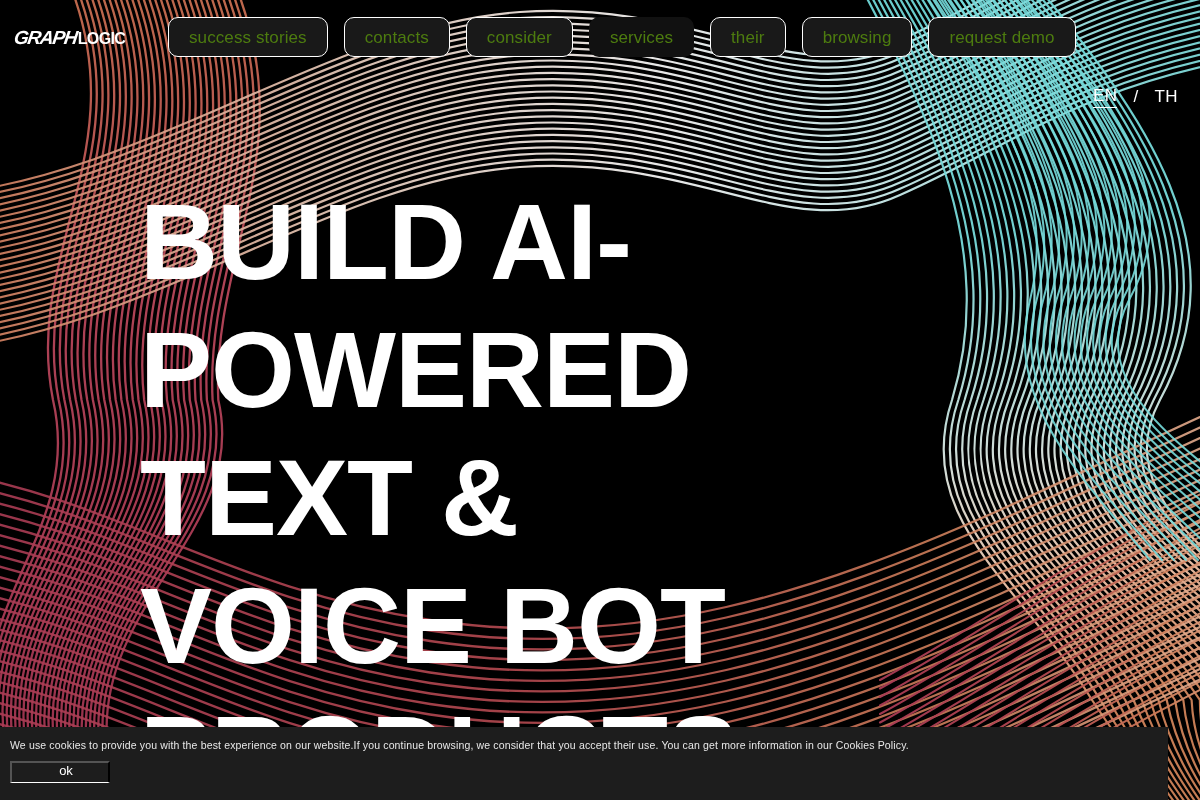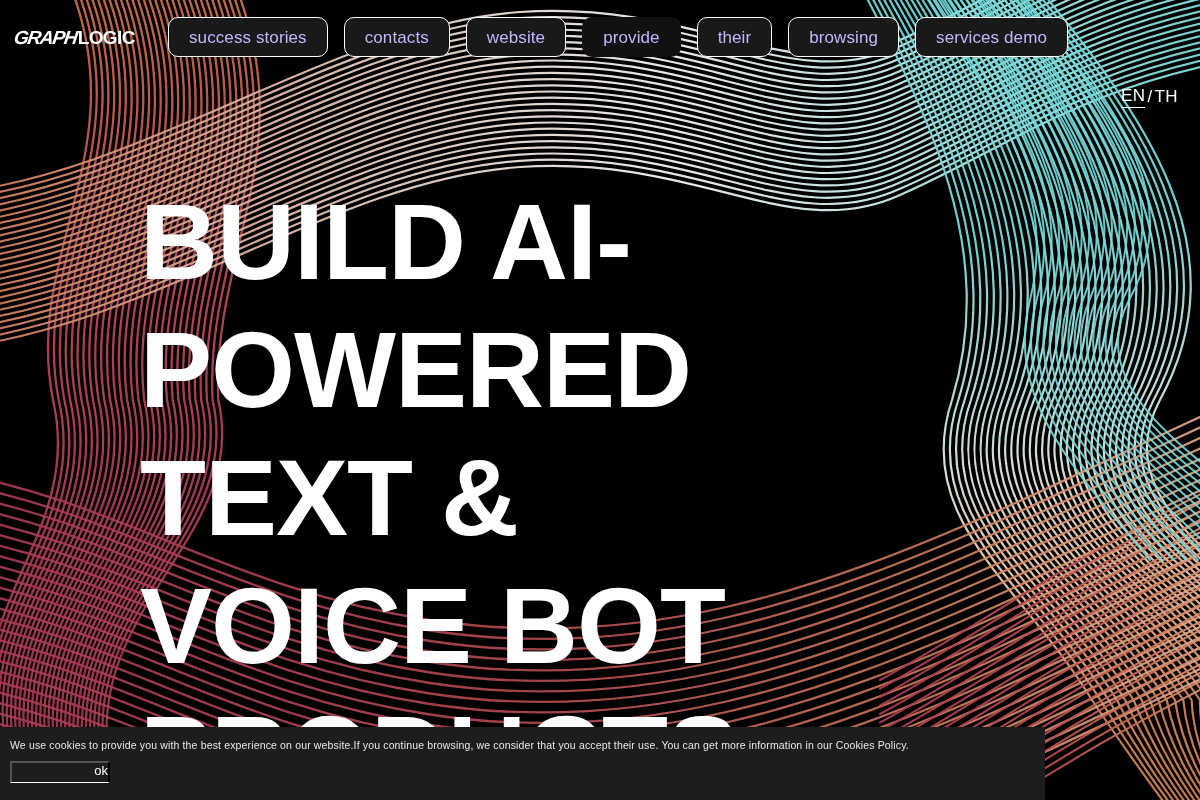--- a/index.html
+++ b/index.html
@@ -62,21 +62,21 @@
     font-style: italic;
     font-weight: 700;
     font-size: 19px;
     letter-spacing: -1.2px;
     color: #ffffff;
     transform: skewX(-8deg);
   }
   .logo-logic {
     font-family: "Liberation Sans", sans-serif;
     font-weight: 700;
-    font-size: 19px;
+    font-size: 16px;
     letter-spacing: -0.6px;
     color: #ffffff;
     margin-left: 1px;
   }
 
   .nav {
     position: absolute;
     left: 168px;
     top: 17px;
     display: flex;
@@ -86,42 +86,42 @@
 
   .nav-pill {
     display: inline-flex;
     align-items: center;
     justify-content: center;
     height: 40px;
     padding: 0 20px;
     border-radius: 10px;
     background: #191919;
     border: 1px solid #ffffff;
-    color: #c4b5fd;
+    color: #4d7c0f;
     font-size: 17px;
     font-weight: 400;
     line-height: 1;
     white-space: nowrap;
     cursor: pointer;
     letter-spacing: 0.1px;
   }
   .nav-pill.active {
     border-color: transparent;
     background: #111111;
   }
 
   
   .lang {
     position: absolute;
     right: 22px;
     top: 86px;
     z-index: 5;
     display: flex;
     align-items: center;
-    gap: 2px;
+    gap: 16px;
     font-size: 17px;
     color: #ffffff;
     letter-spacing: 0.4px;
   }
   .lang-item { cursor: pointer; color: #ffffff; }
   .lang-item.active {
     border-bottom: 1.5px solid #ffffff;
     padding-bottom: 1px;
   }
   .lang-sep { color: #ffffff; }
@@ -144,21 +144,21 @@
     color: #ffffff;
     text-transform: uppercase;
     max-width: 700px;
   }
 
   
   .cookie {
     position: absolute;
     left: 0;
     bottom: 0;
-    width: 1045px;
+    width: 1168px;
     height: 73px;
     background: #1d1d1d;
     z-index: 9;
     padding: 11px 10px 0 10px;
   }
   .cookie-text {
     font-size: 10.5px;
     line-height: 14px;
     color: #e8e8e8;
     letter-spacing: 0.15px;
@@ -166,21 +166,21 @@
   .cookie-ok {
     margin-top: 9px;
     display: inline-block;
     width: 100px;
     font-size: 13px;
     color: #ffffff;
     padding: 0 0 4px 12px;
     border-bottom: 1.5px solid #ffffff;
     cursor: pointer;
     background: transparent;
-    text-align: right;
+    text-align: center;
   }
 </style>
 </head>
 <body>
 
 <div id="stage">
 
   <svg id="bg-art" viewBox="0 0 1200 800" preserveAspectRatio="none" aria-hidden="true">
     <defs>
       <linearGradient id="gLeft" x1="0" y1="0" x2="0" y2="1">
@@ -373,25 +373,25 @@
   <header class="header">
 
     <div class="logo">
       <span class="logo-graph">GRAPH</span>
       <span class="logo-logic">LOGIC</span>
     </div>
 
     <nav class="nav">
       <a class="nav-pill">success stories</a>
       <a class="nav-pill">contacts</a>
-      <a class="nav-pill">website</a>
-      <a class="nav-pill active">provide</a>
+      <a class="nav-pill">consider</a>
+      <a class="nav-pill active">services</a>
       <a class="nav-pill">their</a>
       <a class="nav-pill">browsing</a>
-      <a class="nav-pill">services demo</a>
+      <a class="nav-pill">request demo</a>
     </nav>
   </header>
 
   <div class="lang">
     <span class="lang-item active">EN</span>
     <span class="lang-sep">/</span>
     <span class="lang-item">TH</span>
   </div>
 
   <section class="hero">

